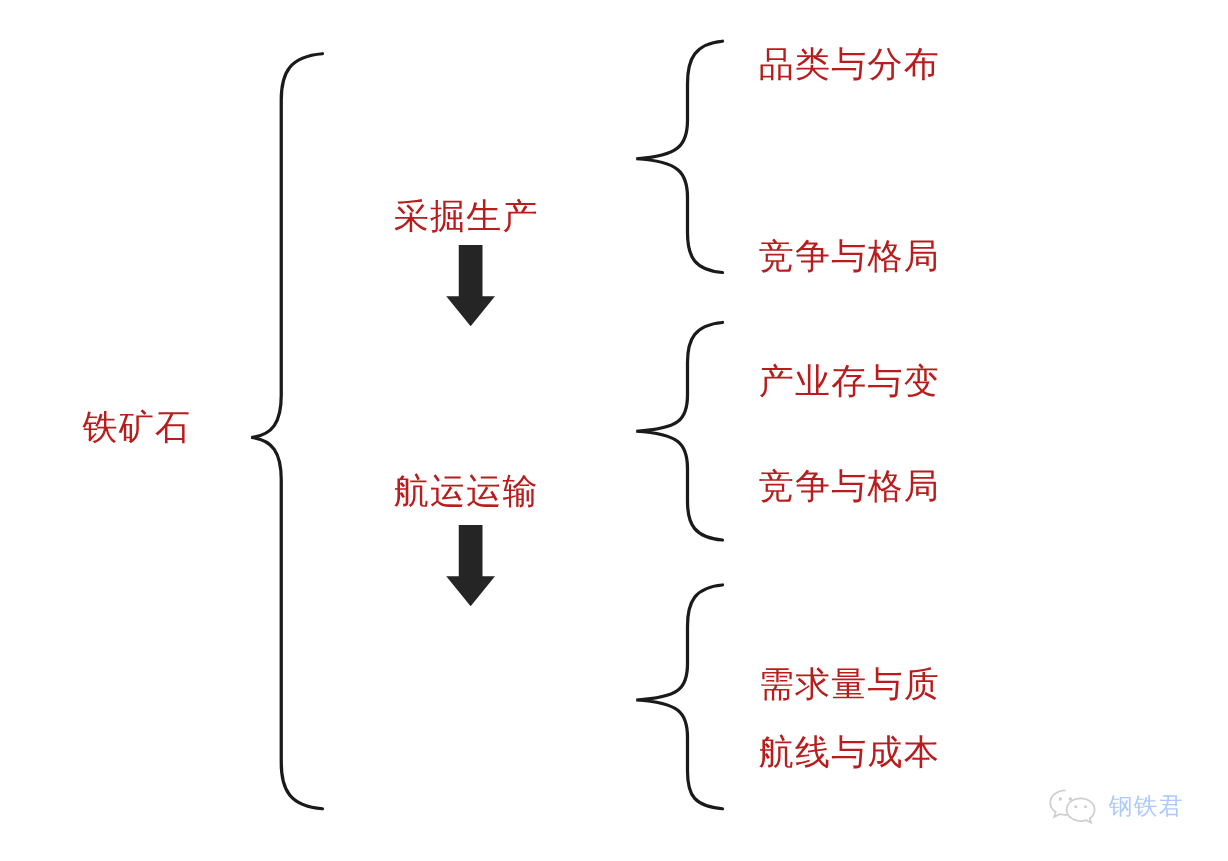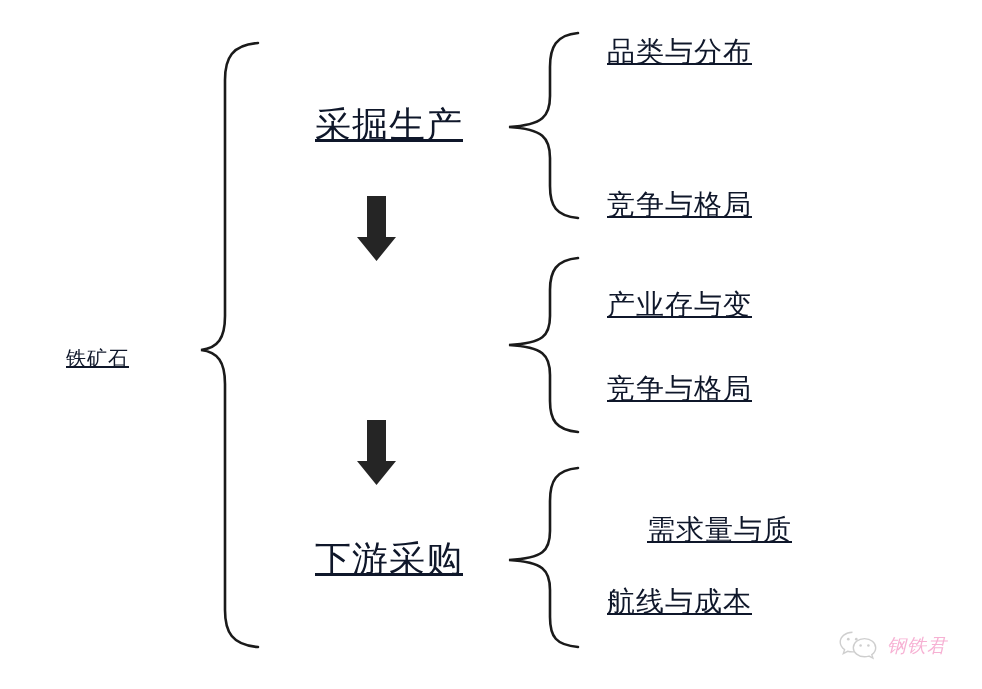--- a/index.html
+++ b/index.html
@@ -35,68 +35,67 @@
     stroke: #1a1a1a;
     stroke-linecap: round;
   }
   .brace-main { stroke-width: 2.6; }
   .brace-sub { stroke-width: 2.6; }
   .arrow-shape { fill: #252525; }
 
   .node-label {
     position: absolute;
     white-space: nowrap;
-    color: #0f172a;
+    color: #b91c1c;
     letter-spacing: 1px;
-    text-decoration: underline;
   }
   .label-root {
-    font-size: 20px;
+    font-size: 28px;
     line-height: 28px;
     left: 66px;
-    top: 344px;
+    top: 328px;
   }
   .label-stage {
-    font-size: 36px;
+    font-size: 28px;
     line-height: 28px;
+    margin-top: 48px;
   }
   .label-stage-0 { left: 315px; top: 111px; }
   .label-stage-1 { left: 315px; top: 331px; }
   .label-stage-2 { left: 315px; top: 545px; }
 
   .label-leaf {
     font-size: 28px;
     line-height: 28px;
     left: 607px;
   }
   .leaf-y-0  { top: 38px; }
   .leaf-y-1  { top: 113px; }
   .leaf-y-2  { top: 191px; }
   .leaf-y-3  { top: 291px; }
   .leaf-y-4  { top: 375px; }
-  .leaf-y-5  { top: 516px; margin-left: 40px; }
+  .leaf-y-5  { top: 534px; }
   .leaf-y-6  { top: 588px; }
 
   #watermark {
     position: absolute;
     left: 838px;
     top: 630px;
     display: flex;
     align-items: center;
     gap: 9px;
     opacity: 0.42;
   }
   #watermark .wm-icon { display: block; }
   #watermark .wm-text {
     font-size: 19px;
     line-height: 19px;
-    color: #ec4899;
+    color: #3b82f6;
     letter-spacing: 1px;
     white-space: nowrap;
-    font-style: italic;
   }
 </style>
 </head>
 <body>
 
 <div id="diagram-root">
 
   <svg class="layer" viewBox="0 0 982 689">
 
     <g>
@@ -157,21 +156,21 @@
                L 376.5 485
                L 357 461
                L 367 461 Z"></path>
     </g>
 
   </svg>
 
   <div class="node-label label-root">铁矿石</div>
 
   <div class="node-label label-stage label-stage-0">采掘生产</div>
-  <div class="node-label label-stage label-stage-2">下游采购</div>
+  <div class="node-label label-stage label-stage-1">航运运输</div>
 
   <div class="node-label label-leaf leaf-y-0">品类与分布</div>
   <div class="node-label label-leaf leaf-y-2">竞争与格局</div>
 
   <div class="node-label label-leaf leaf-y-3">产业存与变</div>
   <div class="node-label label-leaf leaf-y-4">竞争与格局</div>
 
   <div class="node-label label-leaf leaf-y-5">需求量与质</div>
   <div class="node-label label-leaf leaf-y-6">航线与成本</div>
 

